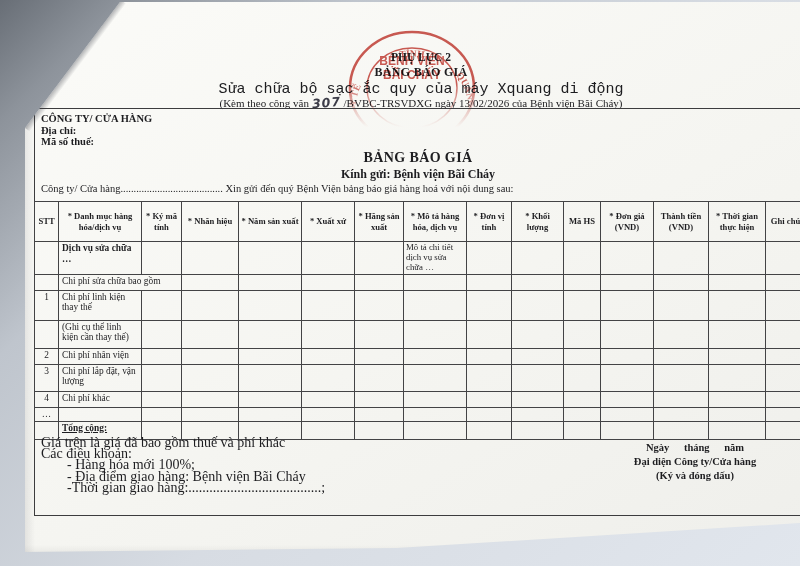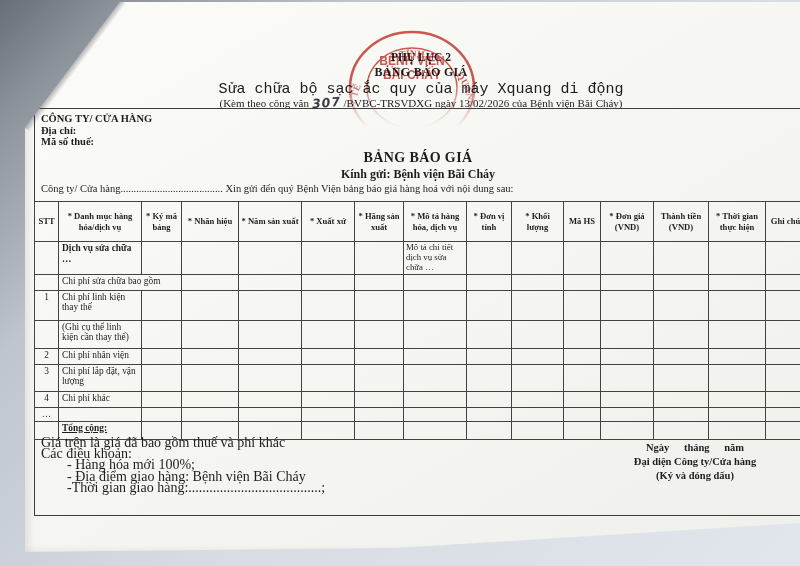--- a/index.html
+++ b/index.html
@@ -133,21 +133,21 @@
             <col style="width:37px">
             <col style="width:53px">
           <col style="width:55px">
             <col style="width:57px">
             <col style="width:40px">
         </colgroup>
         <thead>
             <tr>
               <th>STT</th>
               <th>* Danh mục hàng hóa/dịch vụ</th>
-              <th>* Ký mã bảng</th>
+              <th>* Ký mã tính</th>
               <th>* Nhãn hiệu</th>
               <th>* Năm sản xuất</th>
               <th>* Xuất xứ</th>
               <th>* Hãng sản xuất</th>
               <th>* Mô tả hàng hóa, dịch vụ</th>
               <th>* Đơn vị tính</th>
               <th>* Khối lượng</th>
               <th>Mã HS</th>
               <th>* Đơn giá (VND)</th>
               <th>Thành tiền (VND)</th>

